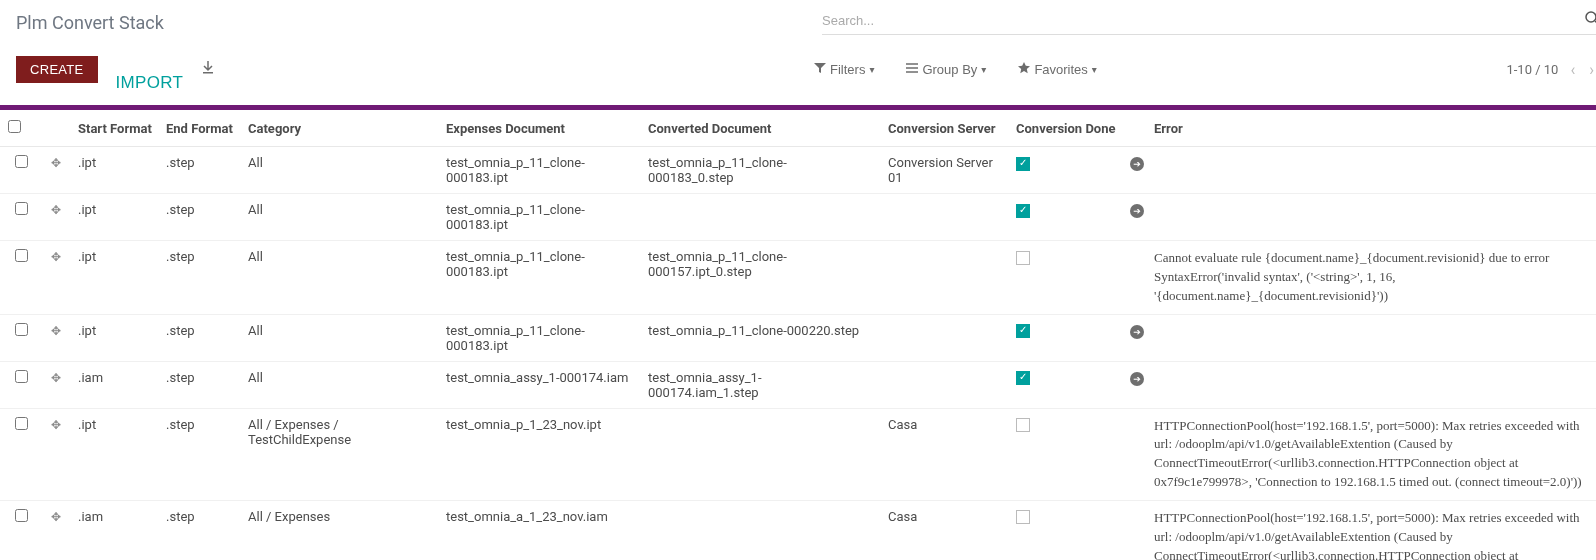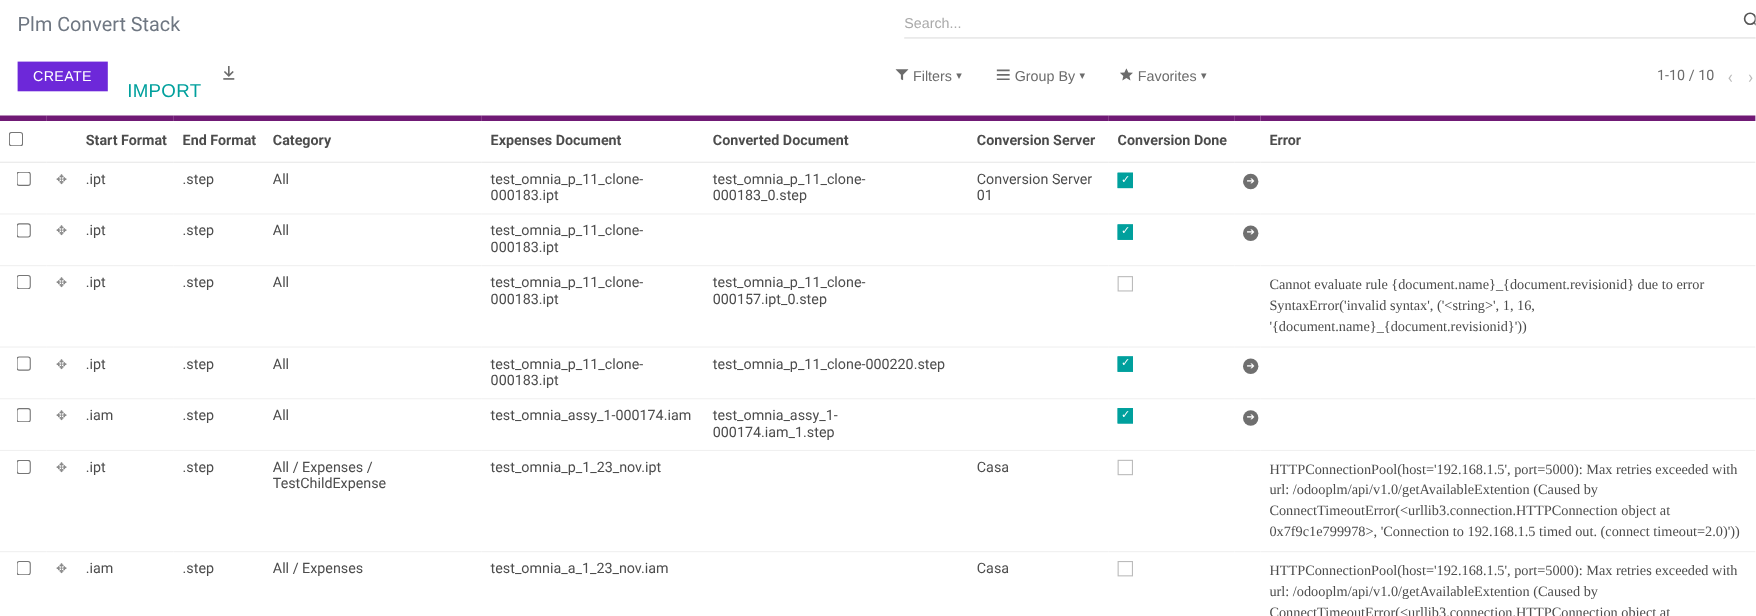--- a/index.html
+++ b/index.html
@@ -58,21 +58,21 @@
     align-items: center;
     gap: 18px;
   }
   .toolbar-right {
     flex: 0 0 50%;
     display: flex;
     align-items: center;
     gap: 32px;
   }
   .btn-create {
-    background: #6d28d9;
+    background: #7f1d1d;
     color: #fff;
     border: none;
     padding: 6px 14px;
     font-size: 13px;
     font-weight: 500;
     cursor: pointer;
     letter-spacing: 0.3px;
   }
   .btn-import {
     background: none;

